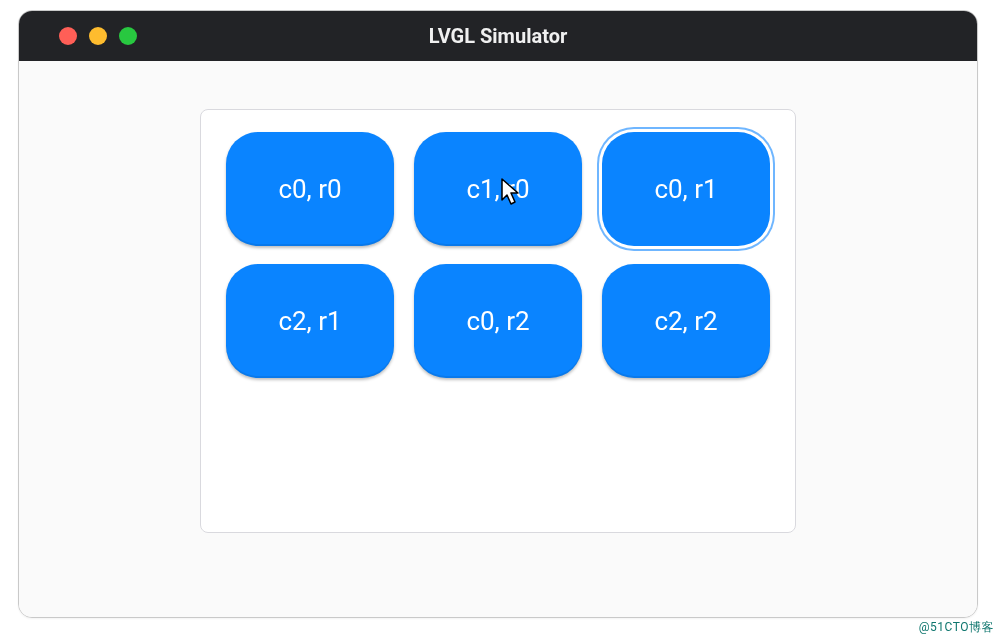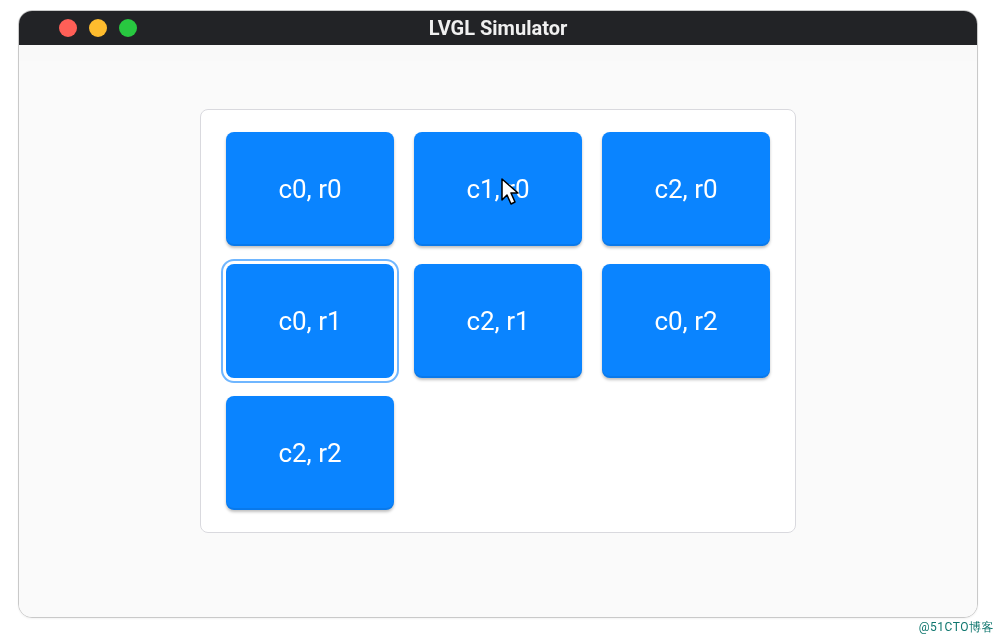--- a/index.html
+++ b/index.html
@@ -10,21 +10,21 @@
     top: 10px;
     width: 960px;
     height: 608px;
     background: #f9f9f9;
     border: 1px solid #c9c9c9;
     border-radius: 14px;
     overflow: hidden;
     box-shadow: 0 1px 2px rgba(0,0,0,0.05);
   }
   .titlebar {
-    height: 34px;
+    height: 50px;
     background: #222326;
     display: flex;
     align-items: center;
     position: relative;
     padding-left: 20px;
   }
   .traffic-lights {
     display: flex;
     gap: 12px;
     margin-left: 20px;
@@ -64,21 +64,21 @@
     padding: 22px 26px;
     display: grid;
     grid-template-columns: repeat(3, 168px);
     grid-template-rows: repeat(3, 114px);
     gap: 18px 20px;
     justify-content: center;
     align-content: center;
   }
   .btn {
     background: #0a84ff;
-    border-radius: 8px;
+    border-radius: 32px;
     display: flex;
     align-items: center;
     justify-content: center;
     color: #ffffff;
     font-size: 26px;
     font-weight: 400;
     box-shadow: 0 2px 3px rgba(0,0,0,0.25), inset 0 -2px 0 rgba(0,0,0,0.08);
     cursor: pointer;
     position: relative;
   }
@@ -123,23 +123,20 @@
         <span>c0, r0</span>
       </div>
 
       <div class="btn">
         <span>c1, r0</span>
         <svg class="cursor" viewBox="0 0 20 28" style="left:86px; top:46px;">
           <path d="M1 1 L1 22 L6 17 L10 26 L14 24 L10 15 L17 15 Z" fill="#ffffff" stroke="#000000" stroke-width="1.5" stroke-linejoin="round"></path>
         </svg>
       </div>
 
-      <div class="btn">
-        <span>c2, r0</span>
-      </div>
 
       <div class="btn focused">
         <span>c0, r1</span>
       </div>
 
 
       <div class="btn">
         <span>c2, r1</span>
       </div>
 

